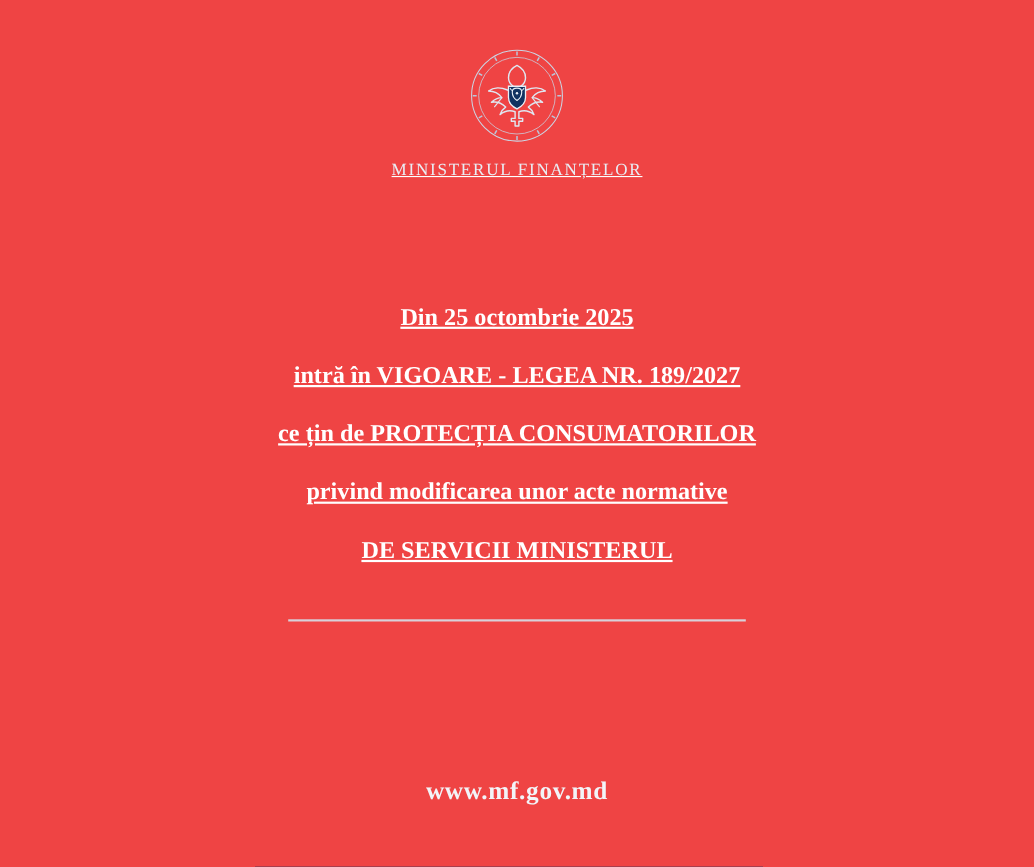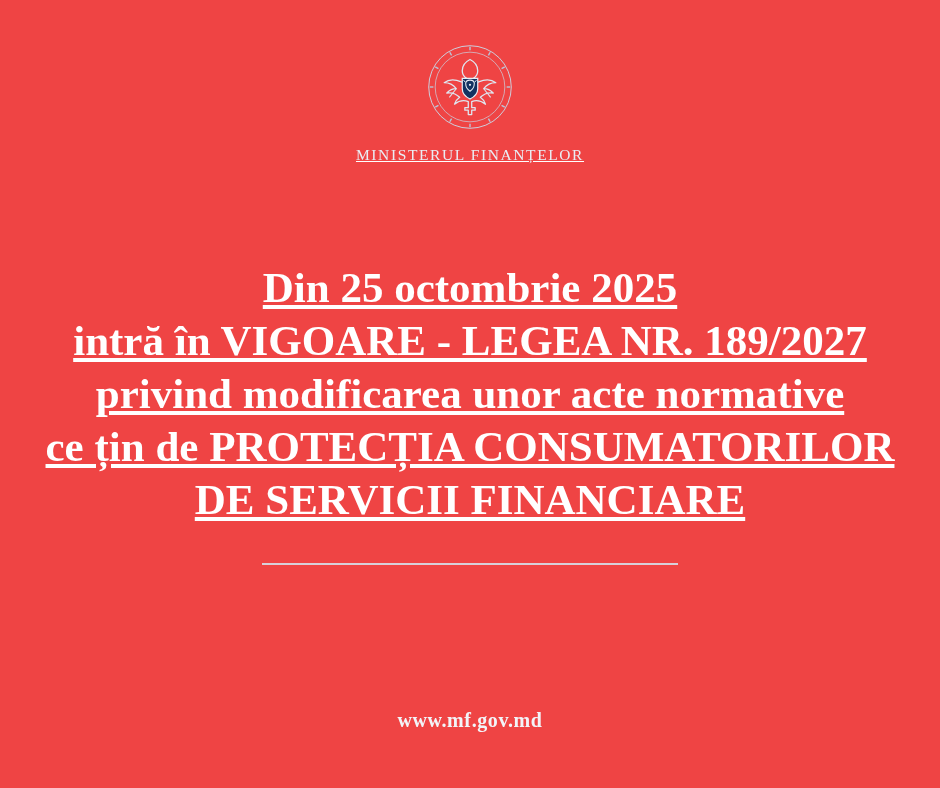--- a/index.html
+++ b/index.html
@@ -51,21 +51,21 @@
   .ministry-name .line2 {
     display: block;
   }
 
   
   .headline {
     margin-top: 96px;
     text-align: center;
     font-family: "Liberation Serif", serif;
     font-weight: 700;
-    font-size: 43px;
+    font-size: 22px;
     line-height: 53px;
     color: #ffffff;
     width: 880px;
     text-rendering: optimizeLegibility;
   }
   .headline .hl-line {
     display: block;
     white-space: nowrap;
   }
 
@@ -81,21 +81,21 @@
   
   .footer {
     position: absolute;
     left: 0;
     right: 0;
     bottom: 56px;
     text-align: center;
   }
   .site-url {
     font-family: "Liberation Serif", serif;
-    font-size: 20px;
+    font-size: 23px;
     font-weight: 700;
     letter-spacing: 0.6px;
     color: #f2f4f8;
     text-decoration: none;
   }
 </style>
 </head>
 <body>
 
 <div class="poster">
@@ -136,23 +136,23 @@
     </svg>
 
     <div class="ministry-name">
       <span class="line1">MINISTERUL FINANȚELOR</span>
     </div>
   </div>
 
   <div class="headline">
     <span class="hl-line">Din 25 octombrie 2025</span>
     <span class="hl-line">intră în VIGOARE - LEGEA NR. 189/2027</span>
+    <span class="hl-line">ce țin de PROTECȚIA CONSUMATORILOR</span>
     <span class="hl-line">privind modificarea unor acte normative</span>
-    <span class="hl-line">ce țin de PROTECȚIA CONSUMATORILOR</span>
-    <span class="hl-line">DE SERVICII FINANCIARE</span>
+    <span class="hl-line">DE SERVICII MINISTERUL</span>
   </div>
 
   <div class="divider"></div>
 
   <div class="footer">
     <span class="site-url">www.mf.gov.md</span>
   </div>
 
 </div>
 

